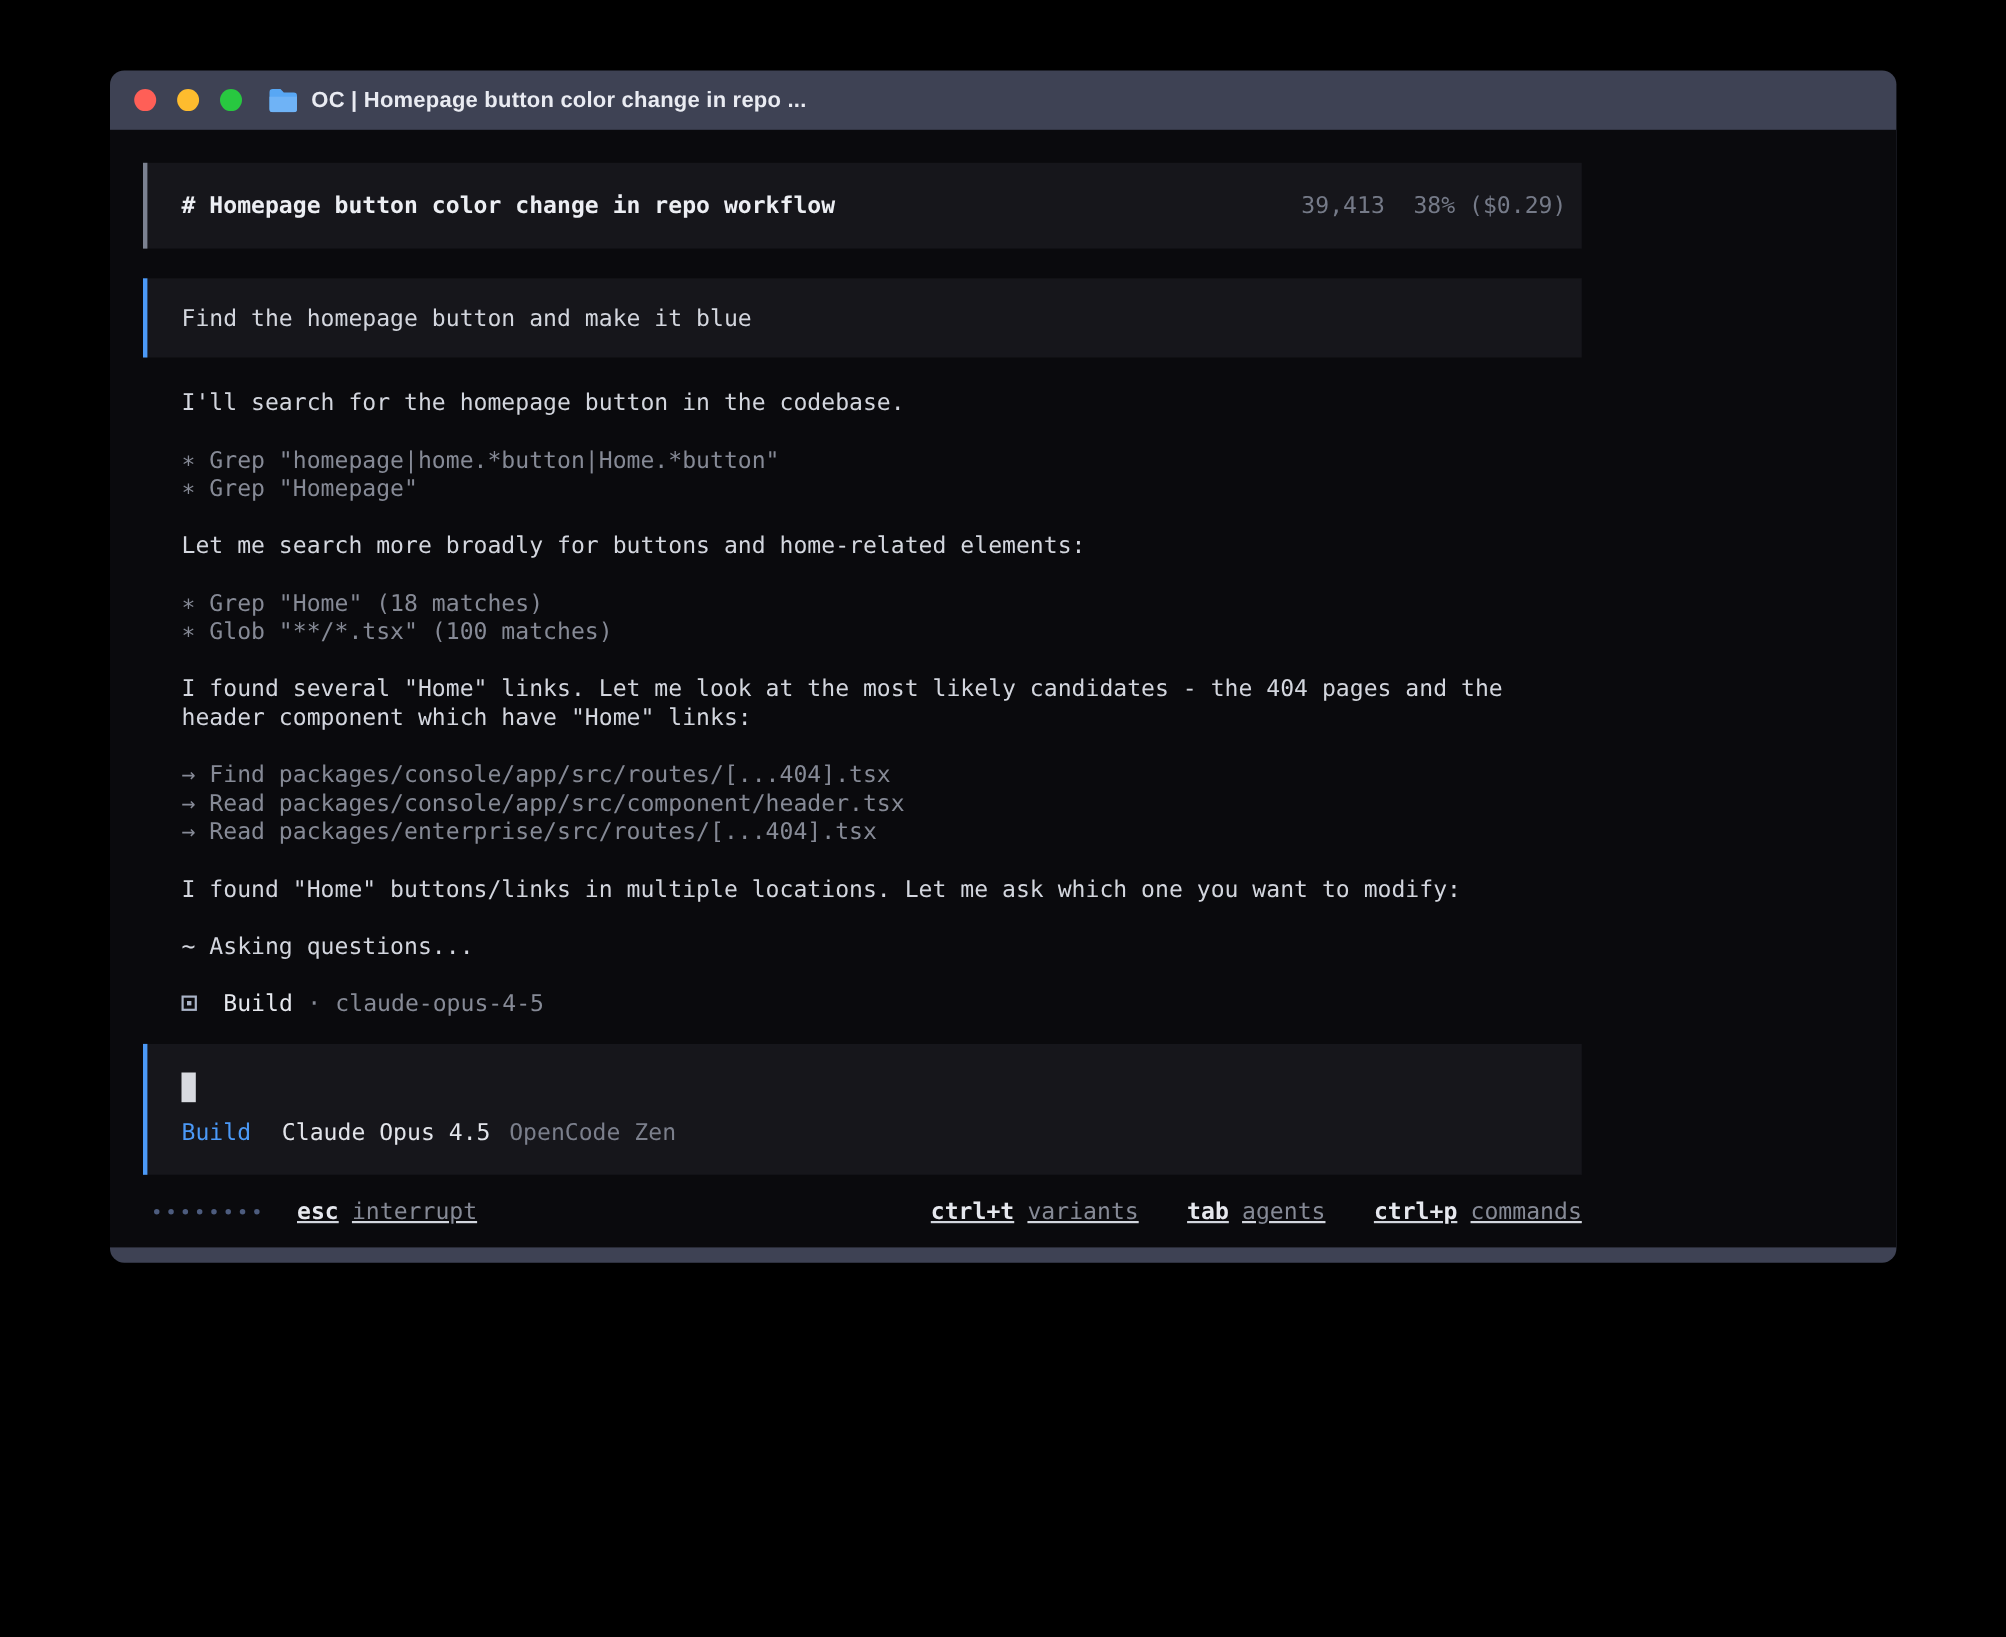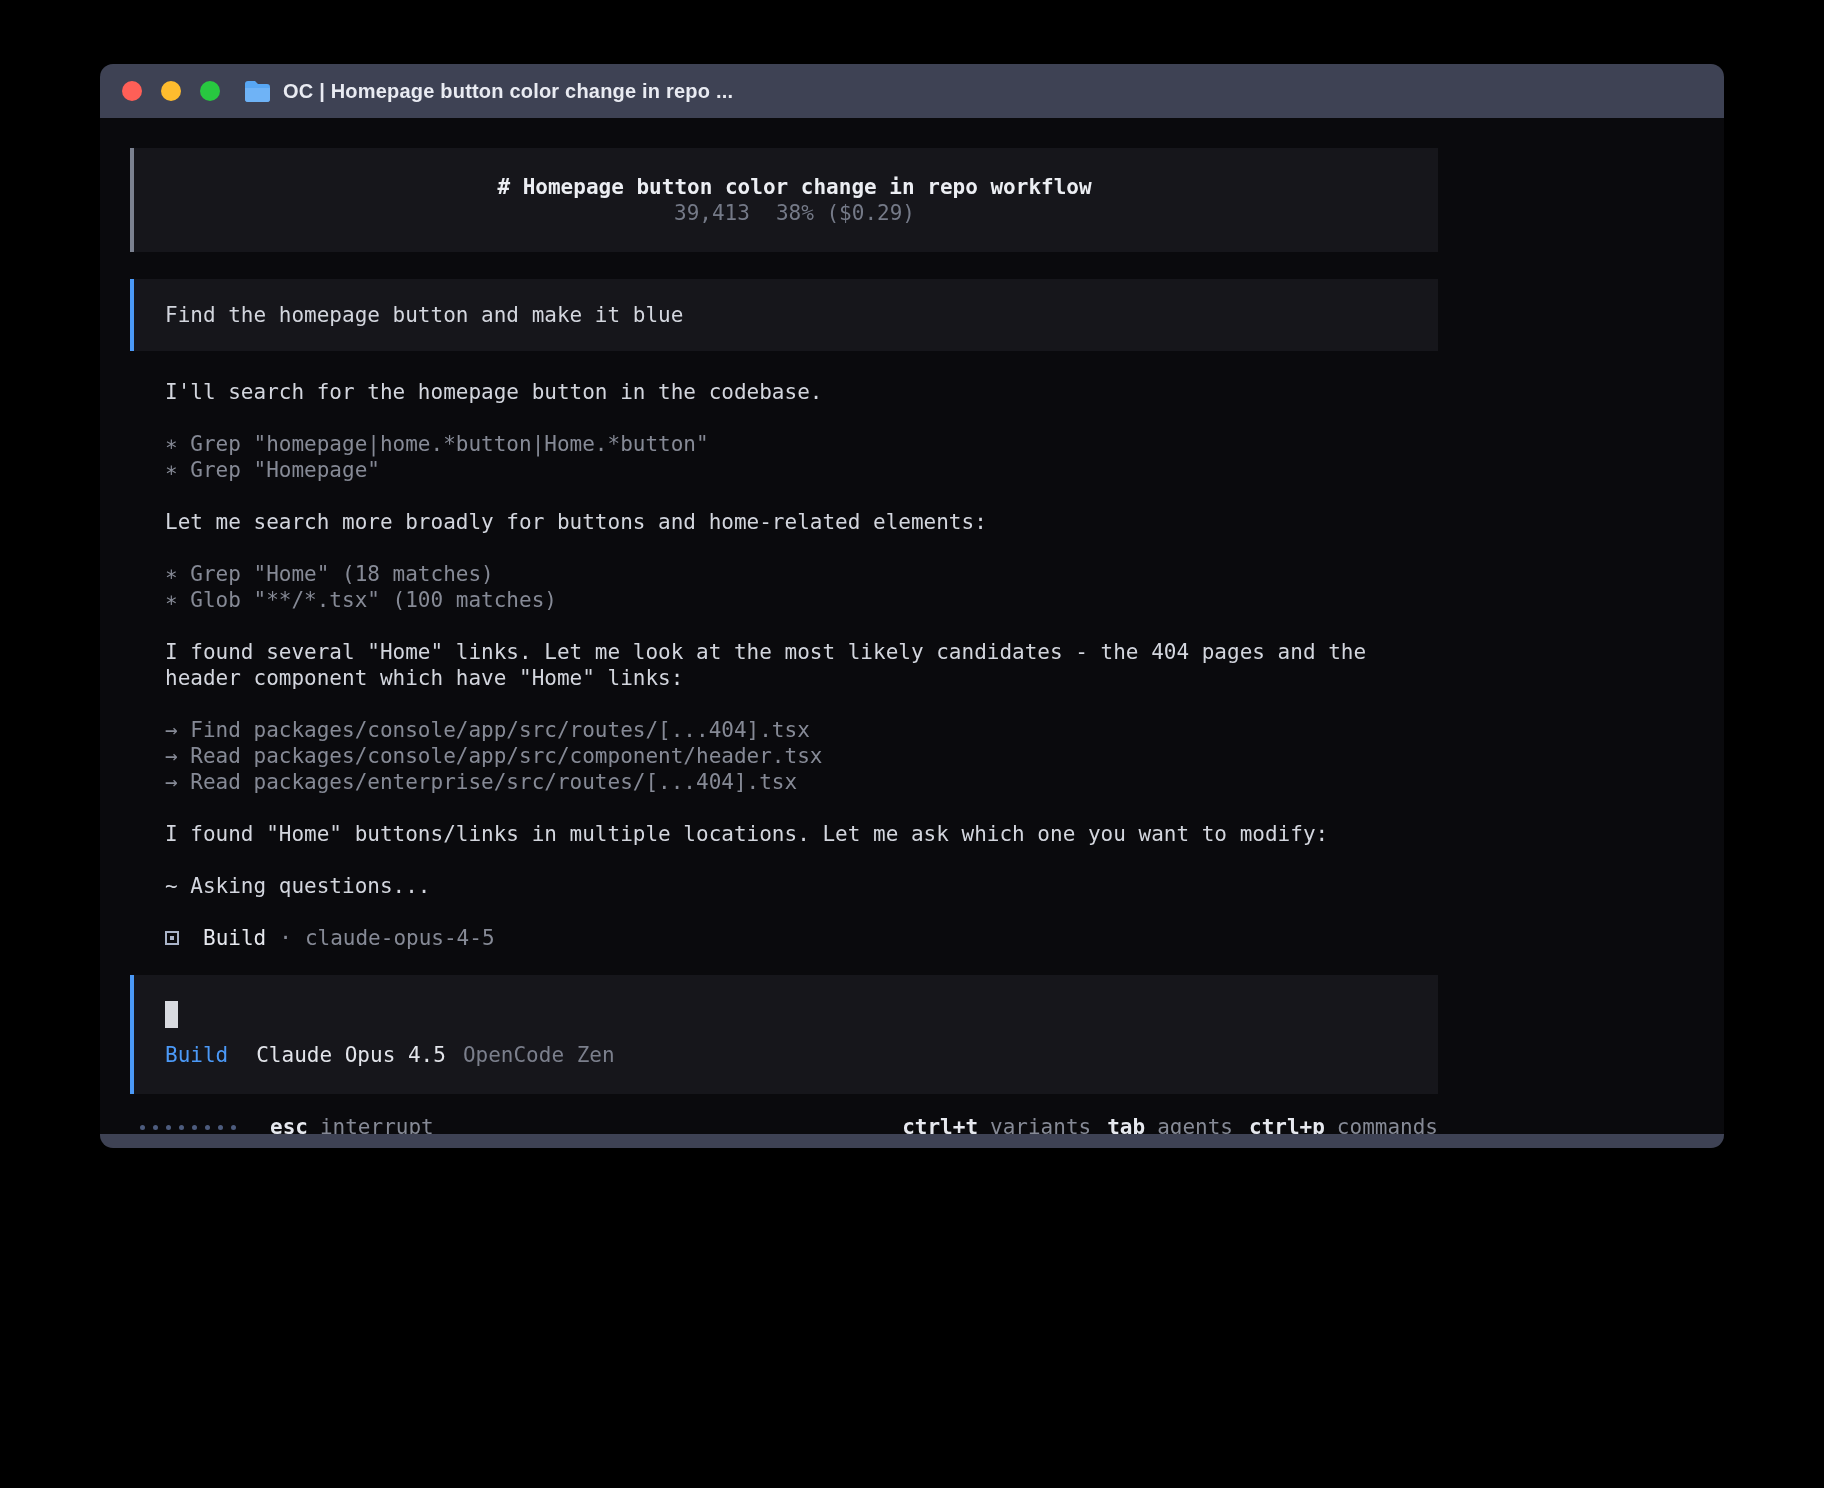--- a/index.html
+++ b/index.html
@@ -36,21 +36,20 @@
 
   .block {
     background:#16161b; border-left:4px solid #4b99f7;
     padding:23px 14px 23px 31px;
   }
 
   .session-header {
     border-left-color:#7b8190; padding-top:26px; padding-bottom:26px;
     display:flex; justify-content:space-between; align-items:center;
     margin-bottom:27px;
-    flex-direction:column;
   }
   .session-title { font-weight:700; color:#eceef3; }
   .session-stats { color:#757a88; display:flex; gap:26px; }
 
   .user-msg { margin-bottom:0; color:#d3d6de; }
 
   .transcript { padding:28px 0 0 35px; width:1285px; }
   .t-text  { color:#d3d6de; }
   .t-tool  { color:#868a96; }
   .t-blank { height:26px; }
@@ -79,21 +78,21 @@
   .statusbar {
     width:1308px; margin-top:20px; display:flex; justify-content:space-between;
     align-items:flex-start; font-size:21px;text-decoration:underline;
   }
   .status-left { display:flex; align-items:center; gap:34px; padding-left:10px; }
   .dots { display:flex; gap:8px; align-items:center; }
   .dot { width:5px; height:5px; border-radius:50%; background:#4d5c7e; display:inline-block; }
   .shortcut { display:flex; align-items:baseline; }
   .shortcut .key { font-weight:700; color:#e6e8ee; }
   .shortcut .lbl { color:#868a96; margin-left:12px; }
-  .status-right { display:flex; gap:16px; }
+  .status-right { display:flex; gap:44px; }
 </style>
 </head>
 <body>
 
 <div class="window">
 
   <div class="titlebar">
     <div class="lights">
       <span class="light red"></span>
       <span class="light yellow"></span>

